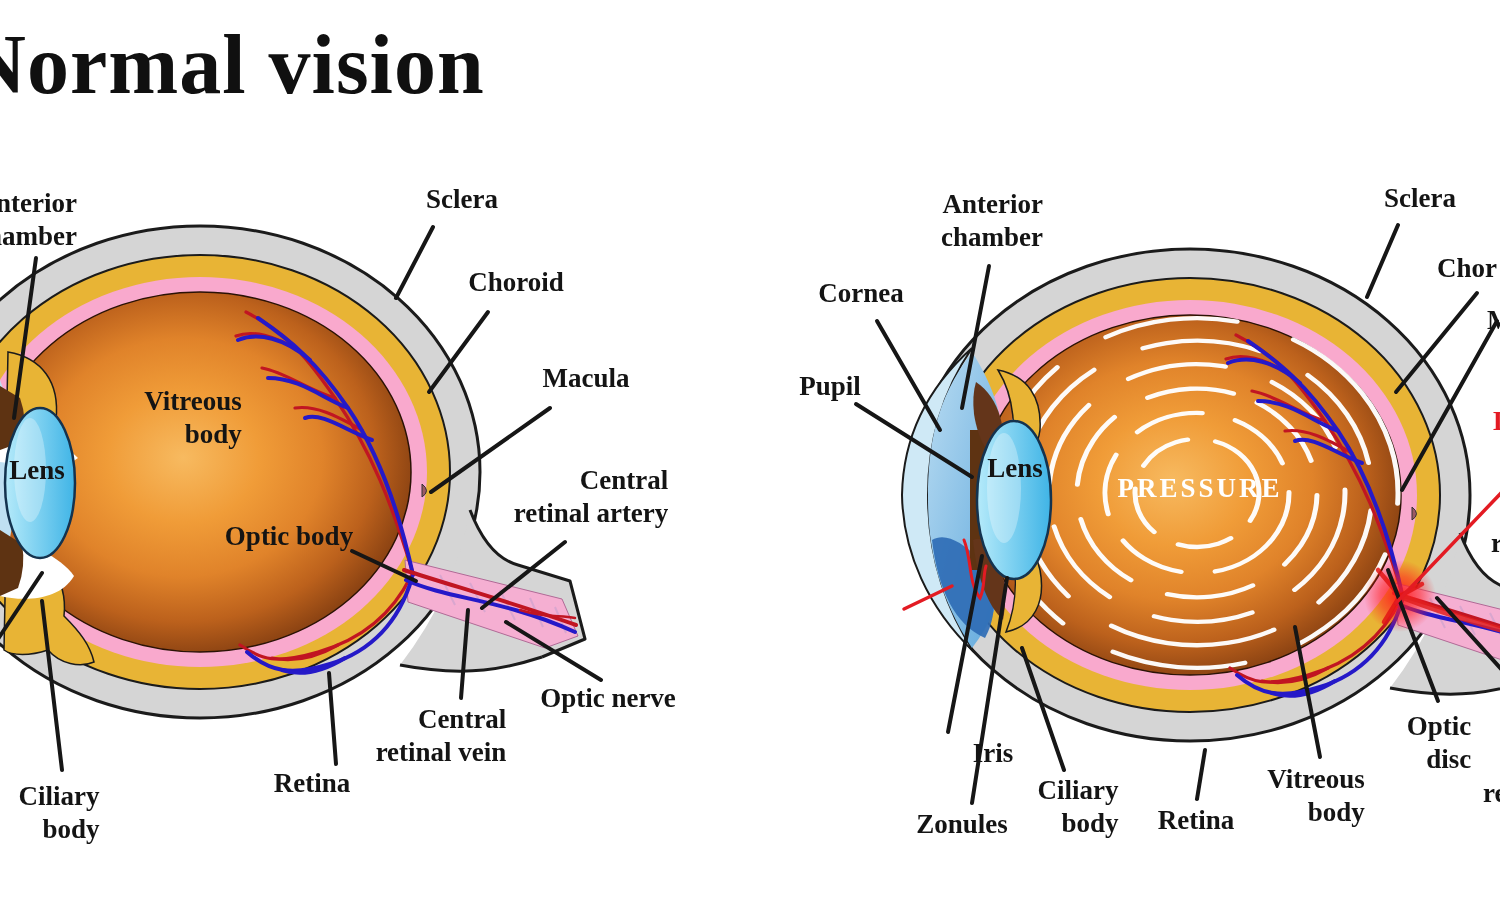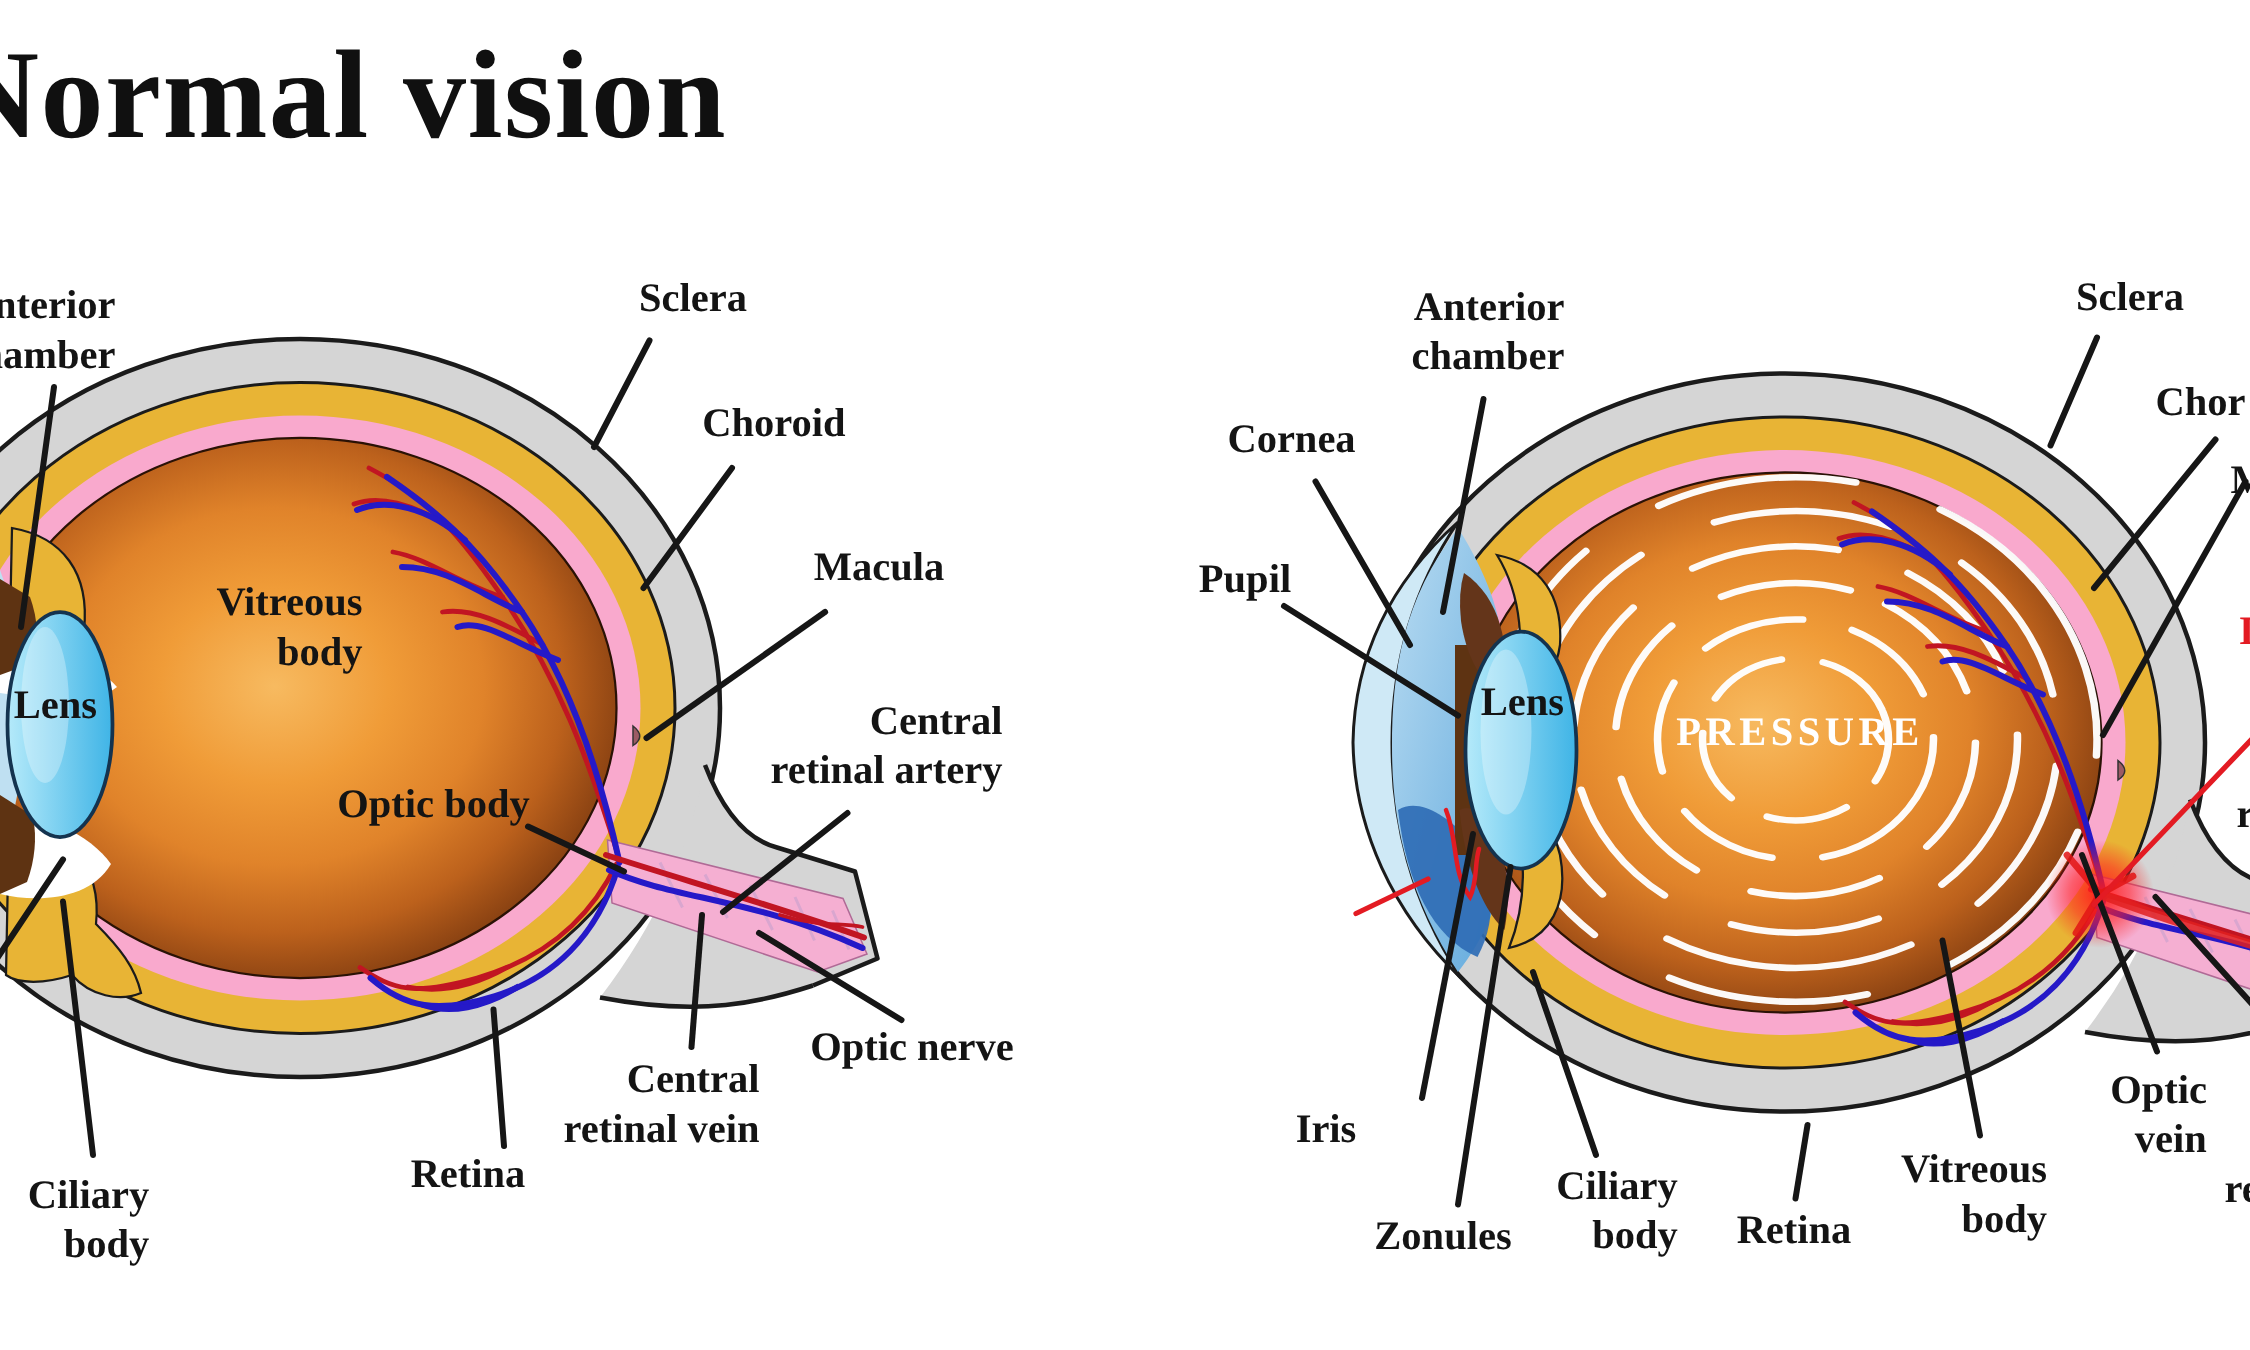--- a/index.html
+++ b/index.html
@@ -215,34 +215,34 @@
 <div class="lbl" style="left:289px;top:536px">Optic body</div>
 
 <div class="lbl" style="left:992px;top:221px">
   <div>Anterior</div>
   <div>chamber</div>
 </div>
 <div class="lbl" style="left:861px;top:293px">Cornea</div>
 <div class="lbl" style="left:830px;top:386px">Pupil</div>
 <div class="lbl" style="left:1015px;top:468px">Lens</div>
 <div class="lbl white" style="left:1200px;top:488px">PRESSURE</div>
-<div class="lbl" style="left:884px;top:753px">Iris</div>
+<div class="lbl" style="left:993px;top:753px">Iris</div>
 <div class="lbl" style="left:962px;top:824px">Zonules</div>
 <div class="lbl" style="left:1078px;top:807px">
   <div>Ciliary</div>
   <div>body</div>
 </div>
 <div class="lbl" style="left:1196px;top:820px">Retina</div>
 <div class="lbl" style="left:1316px;top:796px">
   <div>Vitreous</div>
   <div>body</div>
 </div>
 <div class="lbl" style="left:1439px;top:743px">
   <div>Optic</div>
-  <div>vein</div>
+  <div>disc</div>
 </div>
 <div class="lbl" style="left:1420px;top:198px">Sclera</div>
 
 <div class="lbl lbl-l" style="left:1437px;top:268px">Chor</div>
 <div class="lbl lbl-l" style="left:1487px;top:320px">M</div>
 <div class="lbl lbl-l red" style="left:1493px;top:421px">D</div>
 <div class="lbl lbl-l" style="left:1491px;top:543px">r</div>
 <div class="lbl lbl-l" style="left:1483px;top:793px">re</div>
 
 </div>

